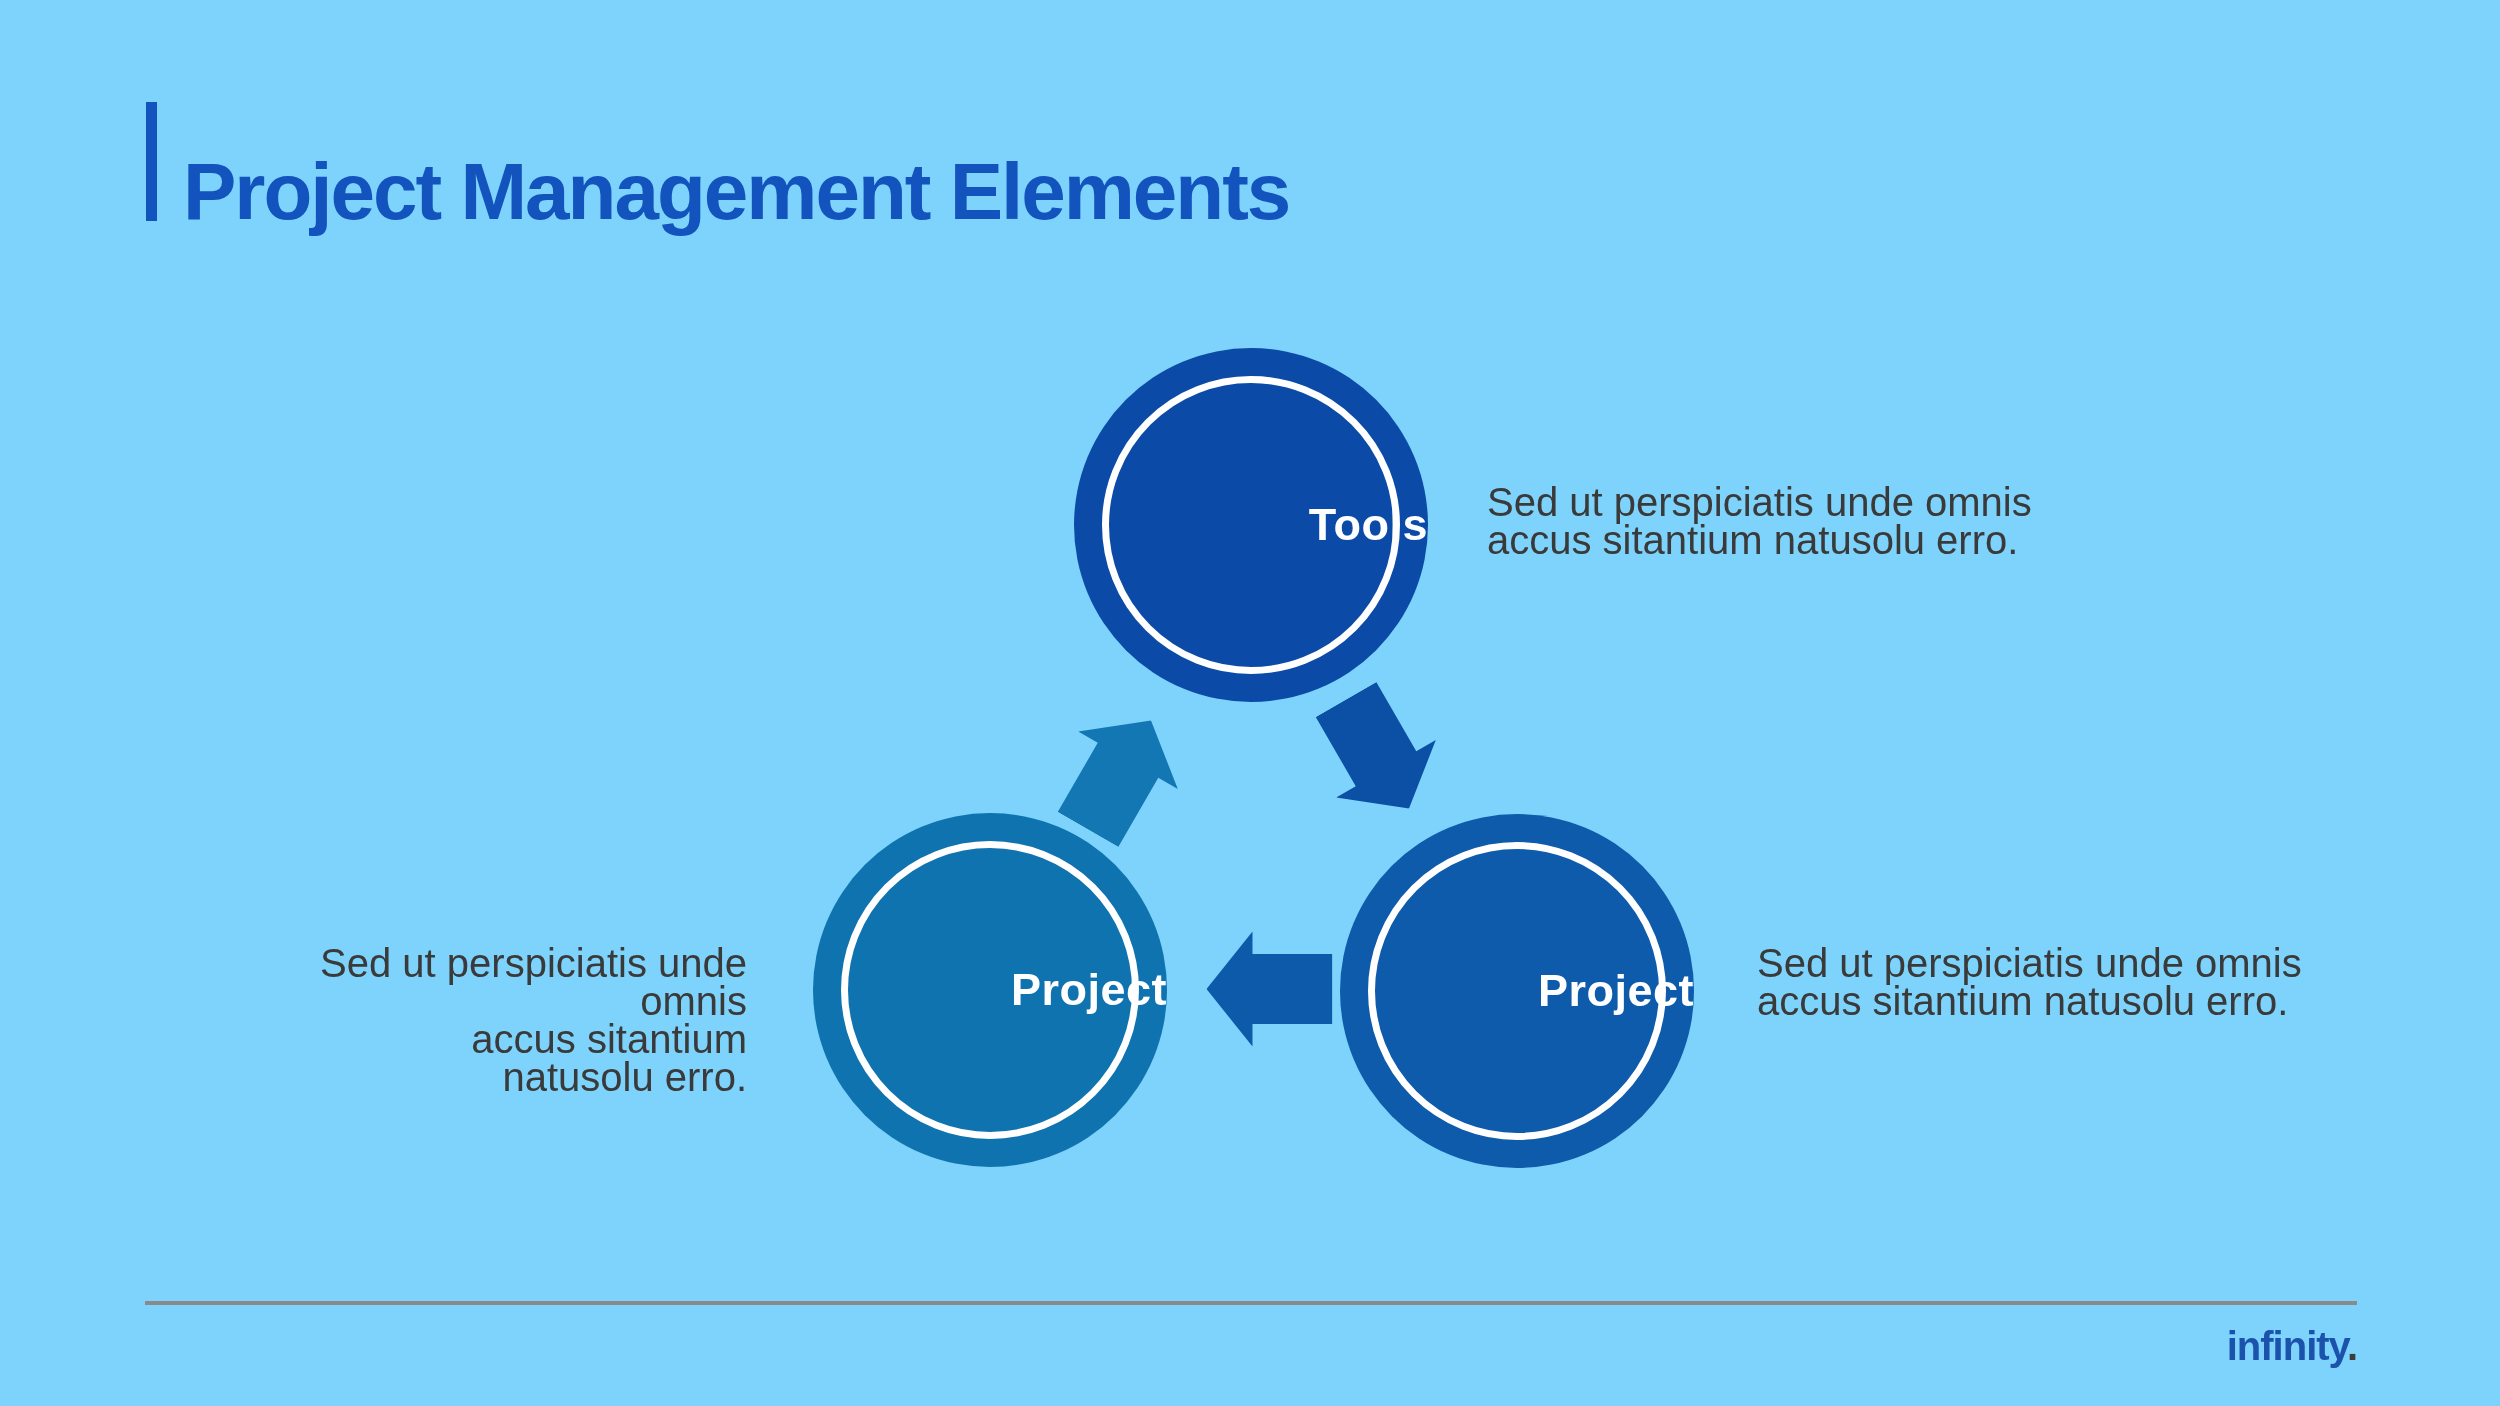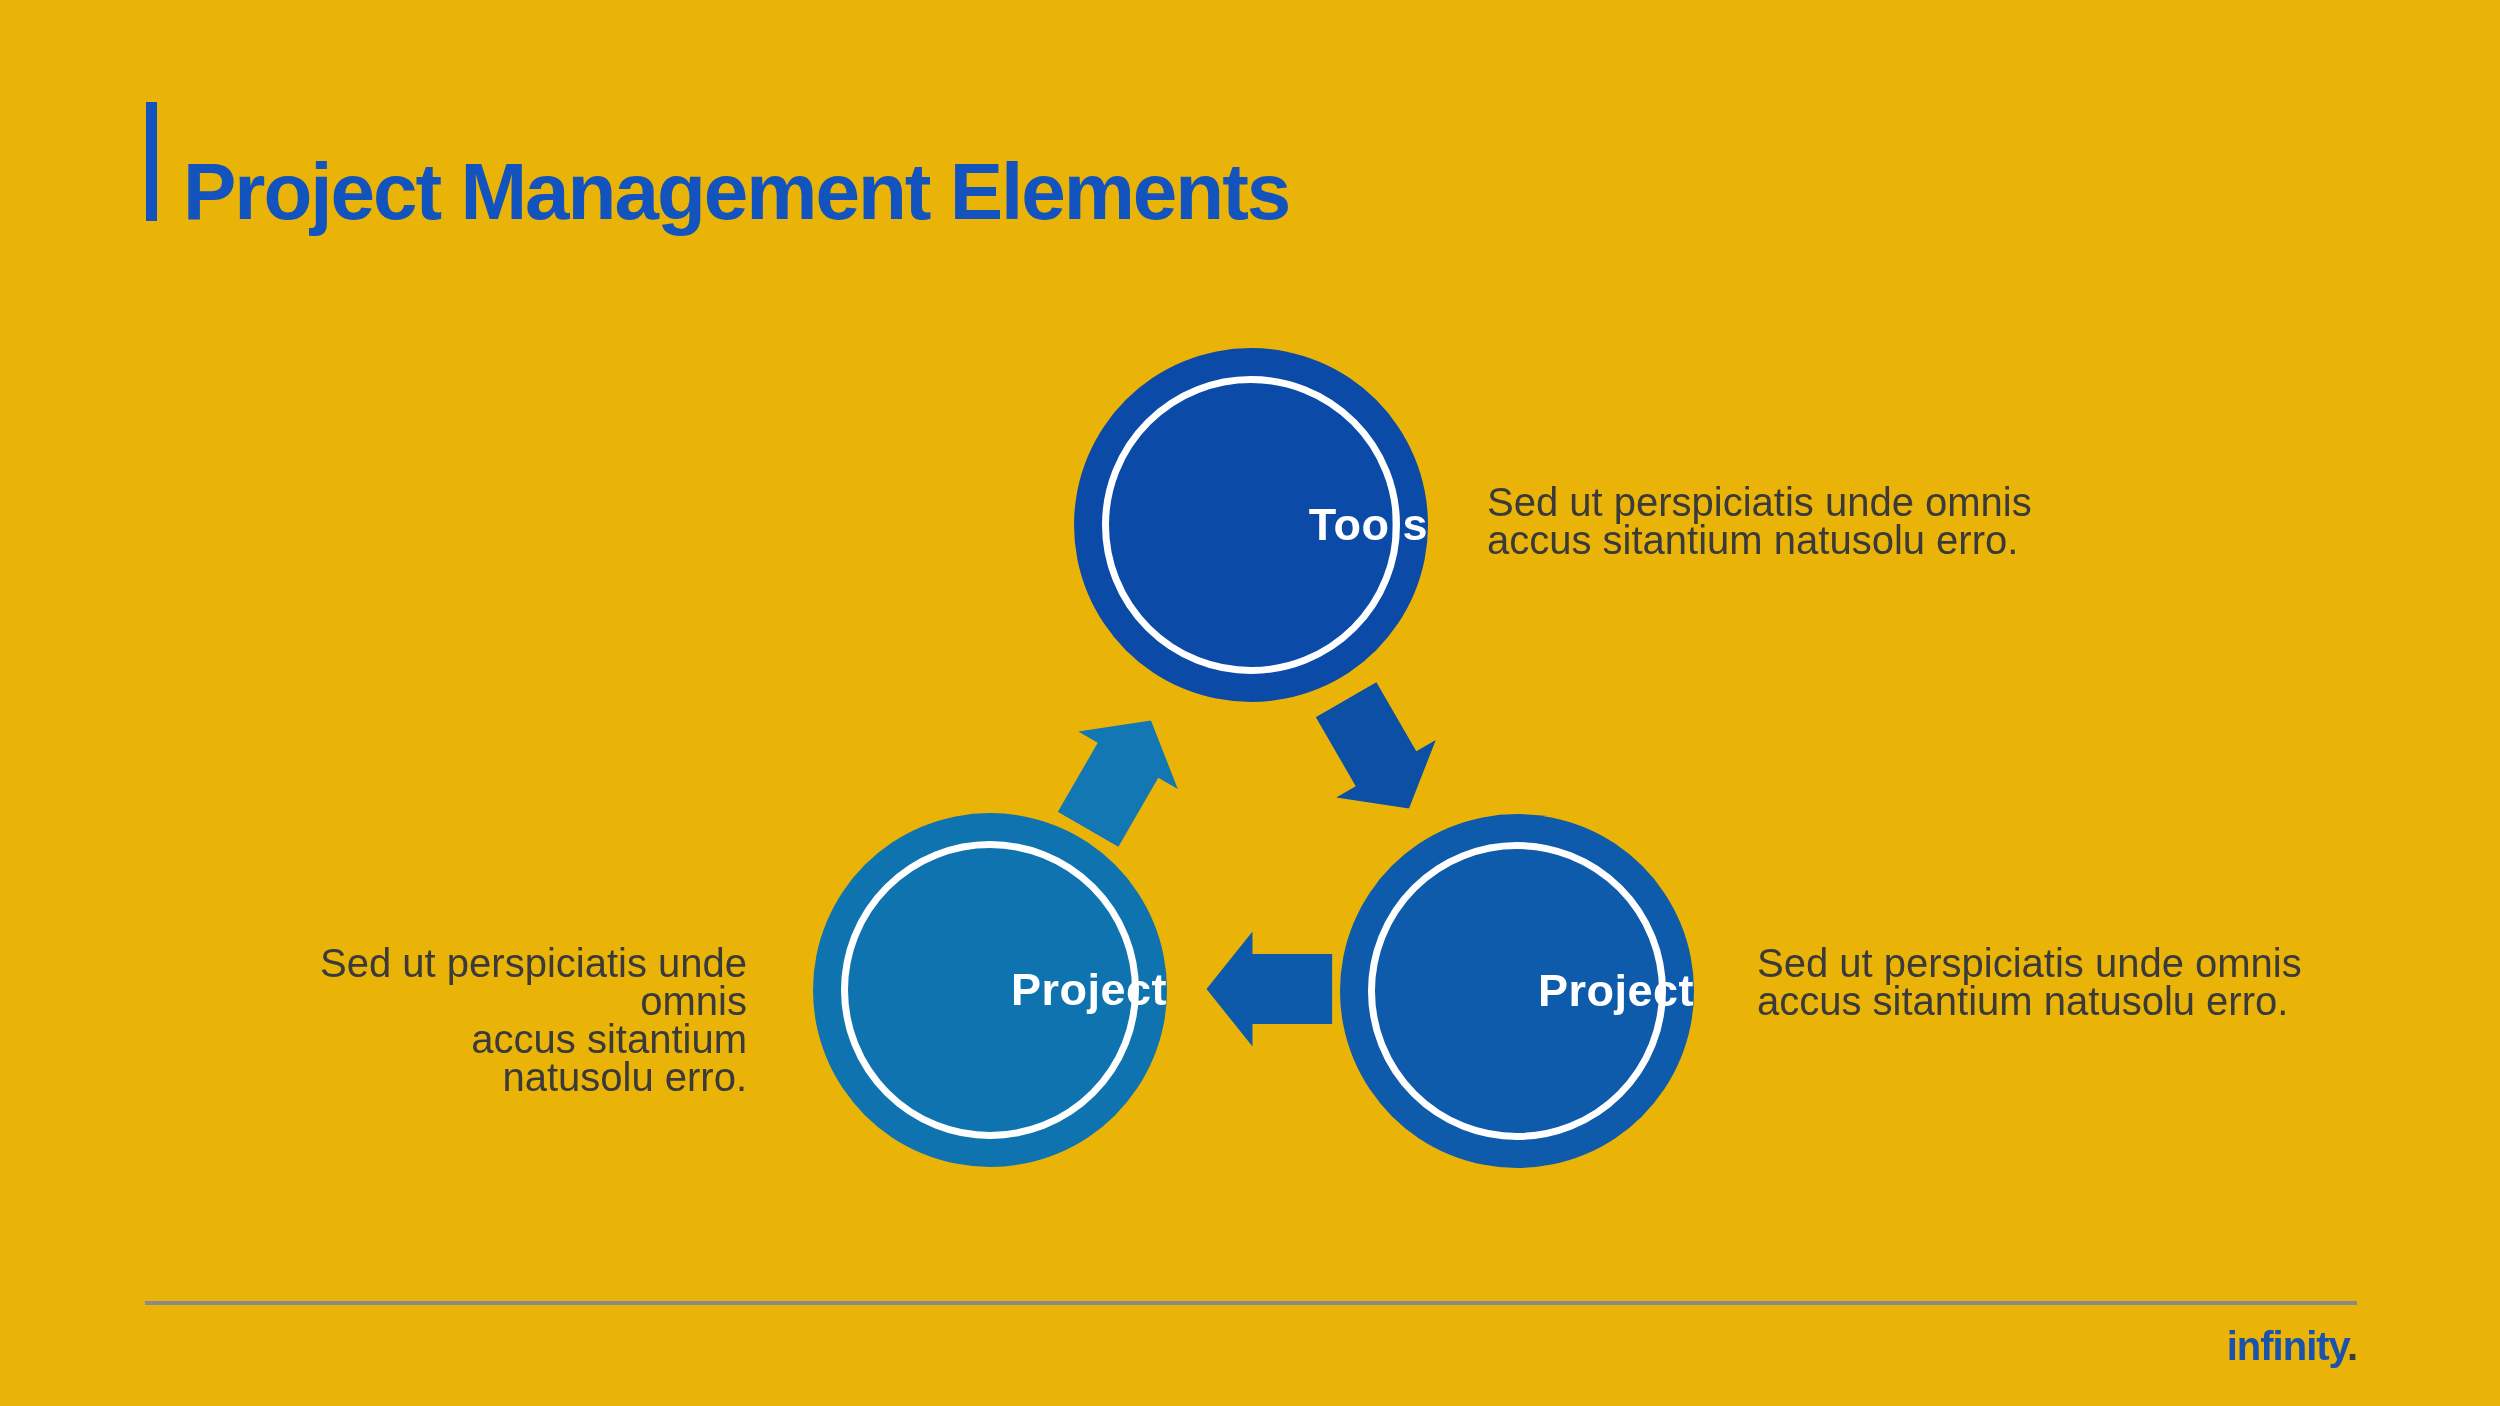--- a/index.html
+++ b/index.html
@@ -1,20 +1,20 @@
 <!DOCTYPE html>
 <html><head>
 <meta charset="utf-8">
 <style>
   html,body{margin:0;padding:0;background:#ffffff;}
   body{
     width:2500px;height:1406px;position:relative;overflow:hidden;
     font-family:"Liberation Sans", sans-serif;
   }
-  .slide{position:absolute;inset:0;background:#eab308;}
+  .slide{position:absolute;inset:0;background:#7dd3fc;}
 
   
   .accent-bar{
     position:absolute;left:146px;top:102px;width:11px;height:119px;
     background:#1353BD;
   }
   .page-title{
     position:absolute;left:183px;top:92px;
     font-size:80px;font-weight:700;letter-spacing:-2px;
     color:#1353BD;line-height:92px;white-space:nowrap;

